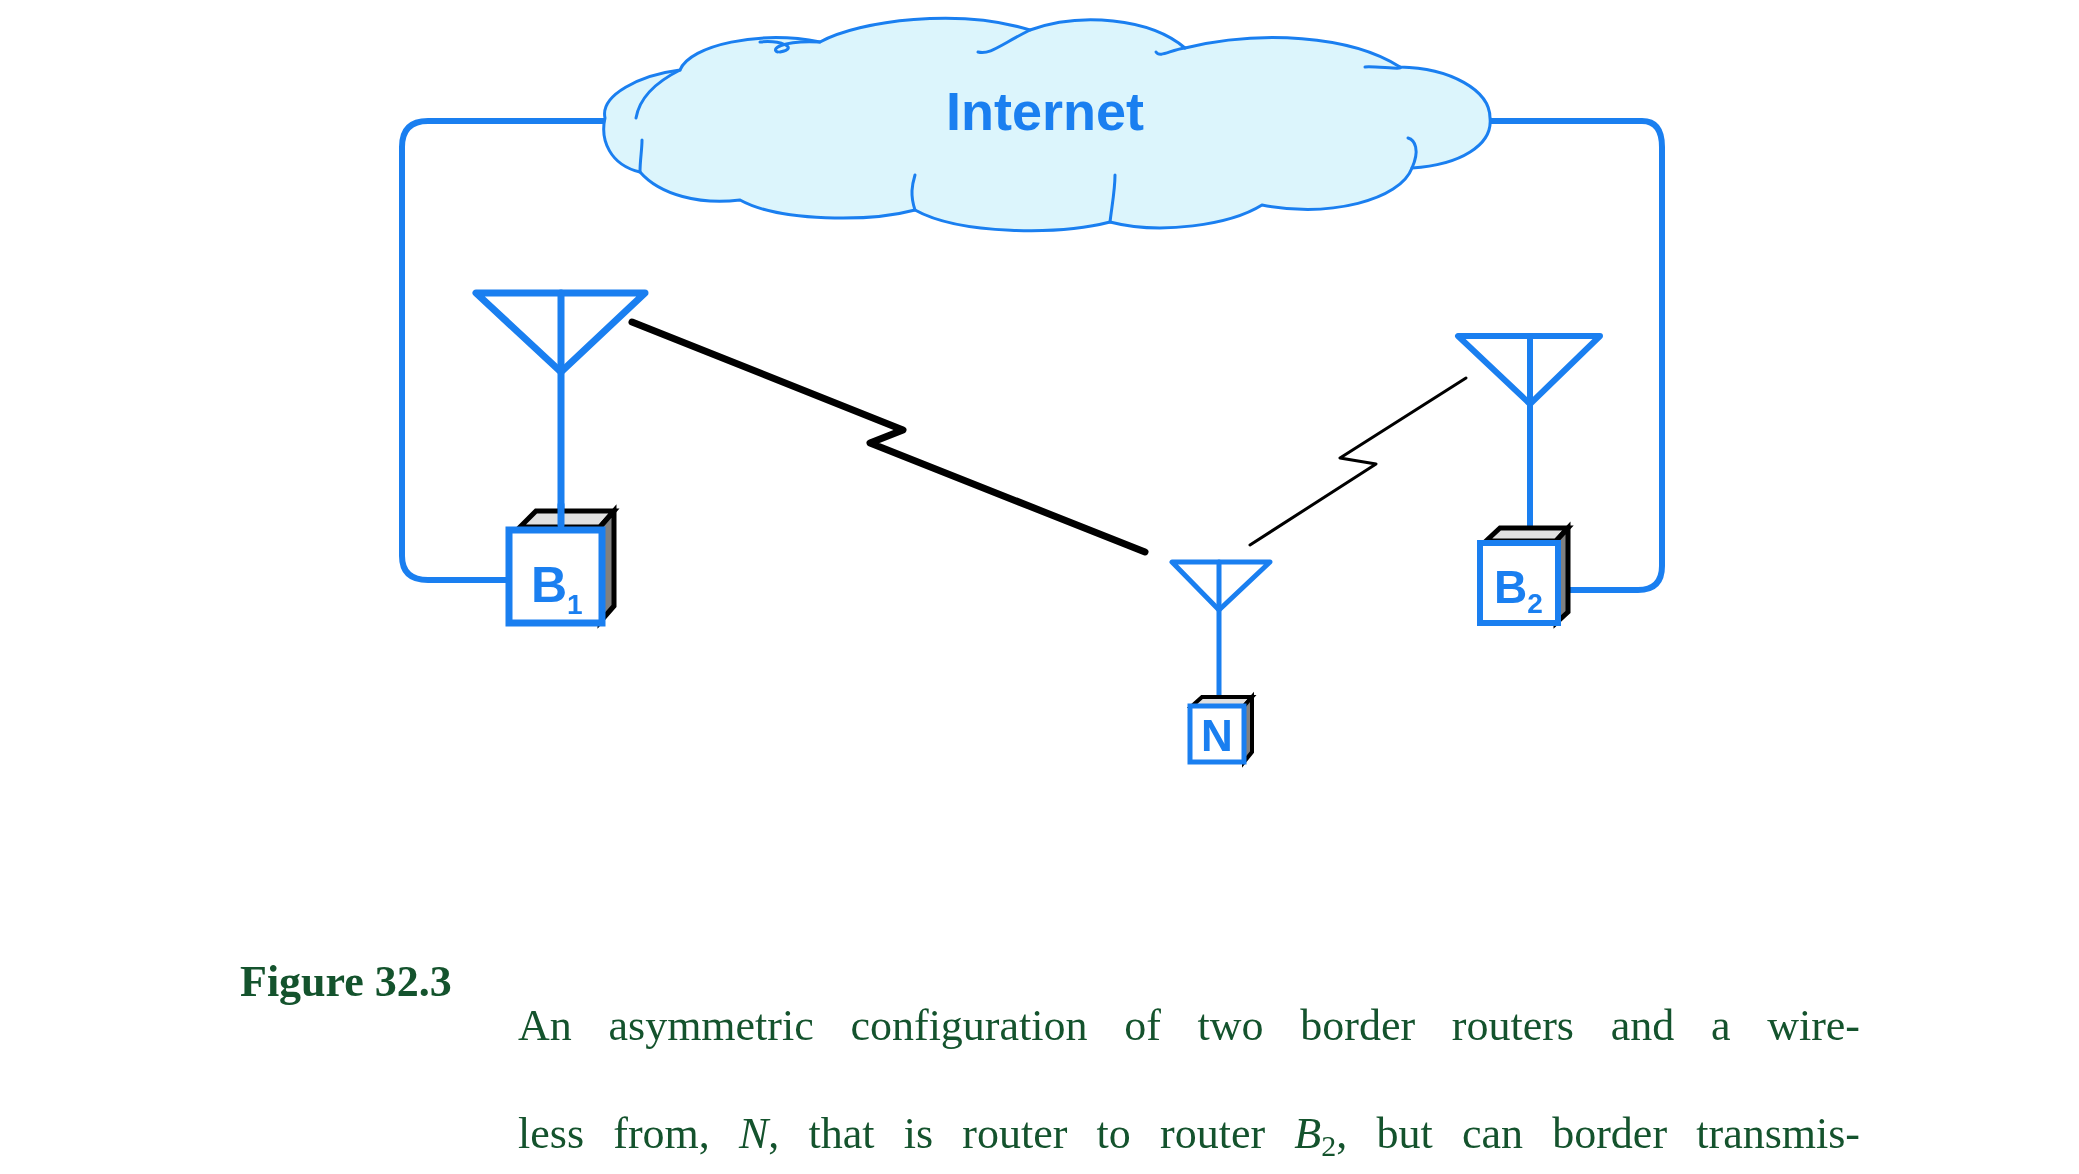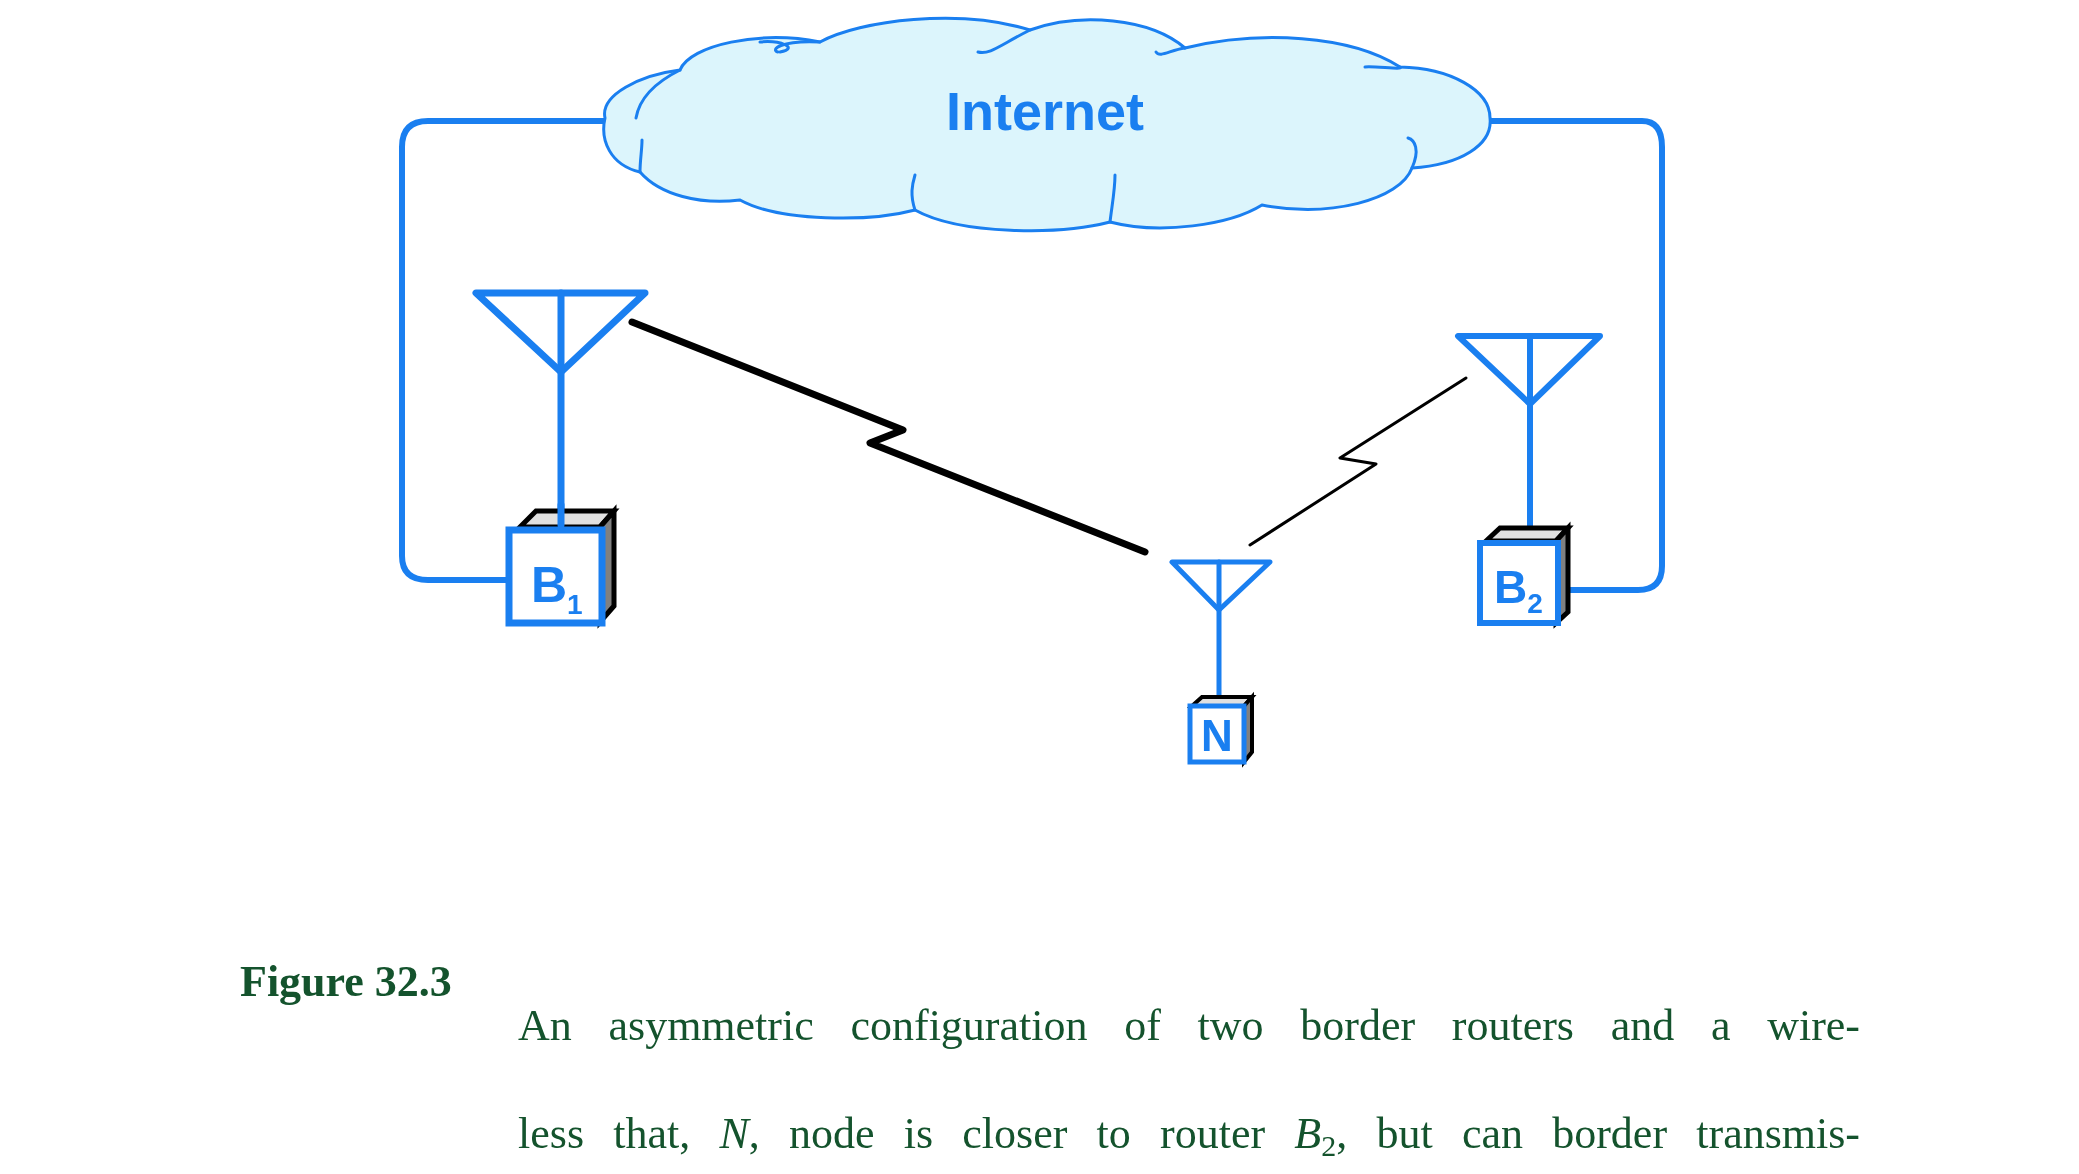--- a/index.html
+++ b/index.html
@@ -103,15 +103,15 @@
 
   <path d="M 632 322 L 903 430 L 870 443 L 1145 552" stroke="#000" stroke-width="7" fill="none" stroke-linecap="round" stroke-linejoin="round"></path>
 
   <path d="M 1466 378 L 1340 458 L 1376 464 L 1250 545" stroke="#000" stroke-width="3" fill="none" stroke-linecap="round" stroke-linejoin="round"></path>
 </svg>
 
 <div class="caption">
   <div class="caption-label">Figure 32.3</div>
   <div class="caption-body">
     <span class="line">An asymmetric configuration of two border routers and a wire-</span>
-    <span class="line"><span>less that, </span><span class="it">N</span><span>, node is closer to router </span><span class="it">B</span><sub>2</sub><span>, but can border transmis-</span></span>
+    <span class="line"><span>less from, </span><span class="it">N</span><span>, that is router to router </span><span class="it">B</span><sub>2</sub><span>, but can border transmis-</span></span>
   </div>
 </div>
 
 </body></html>

